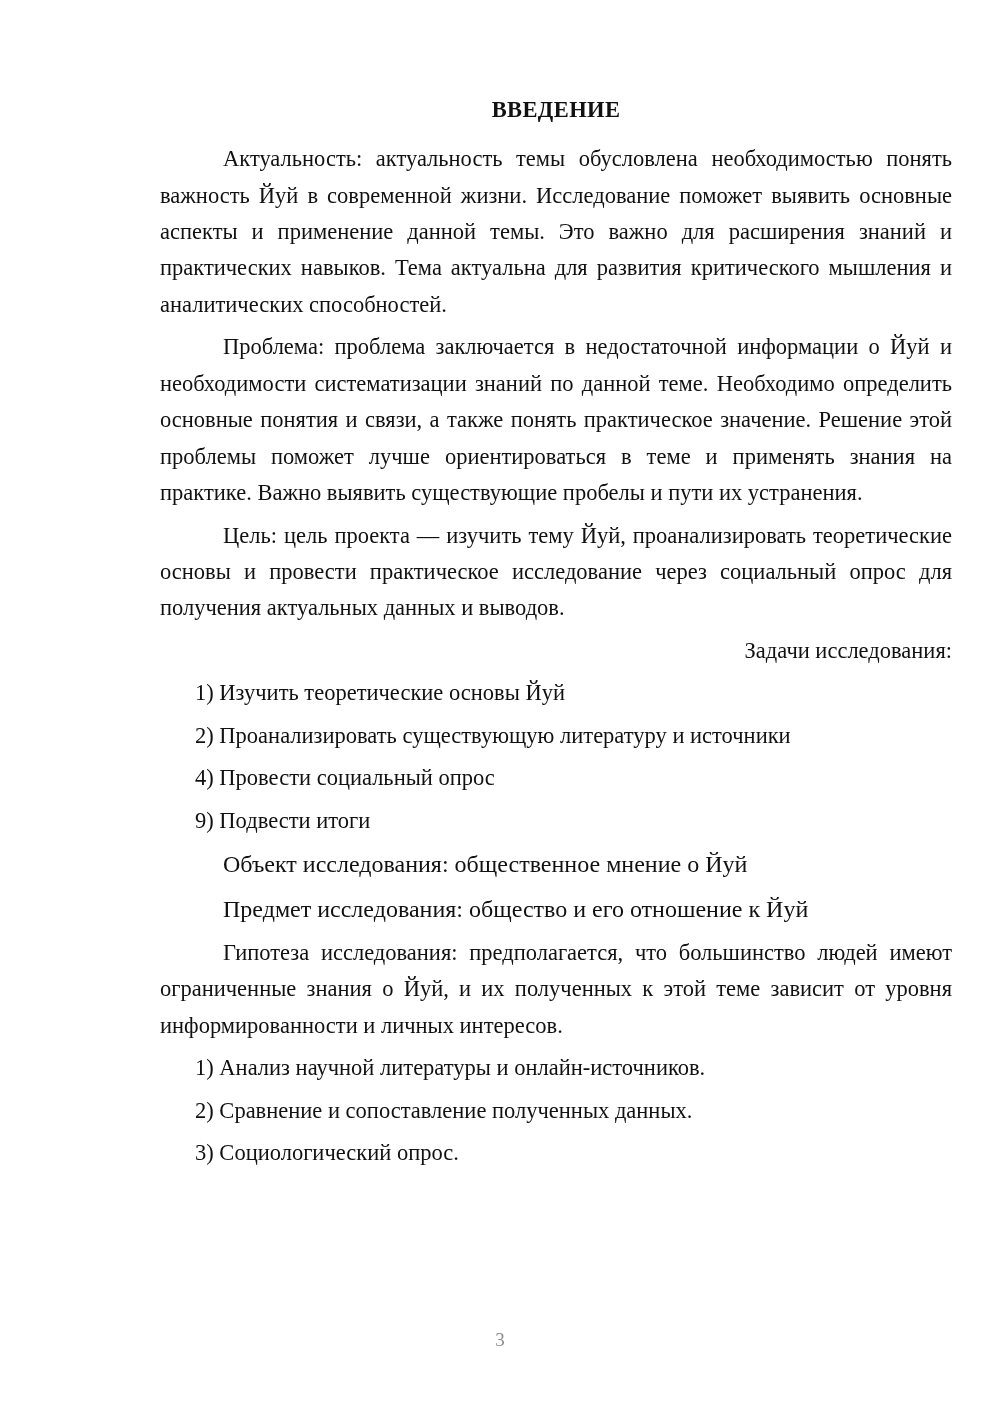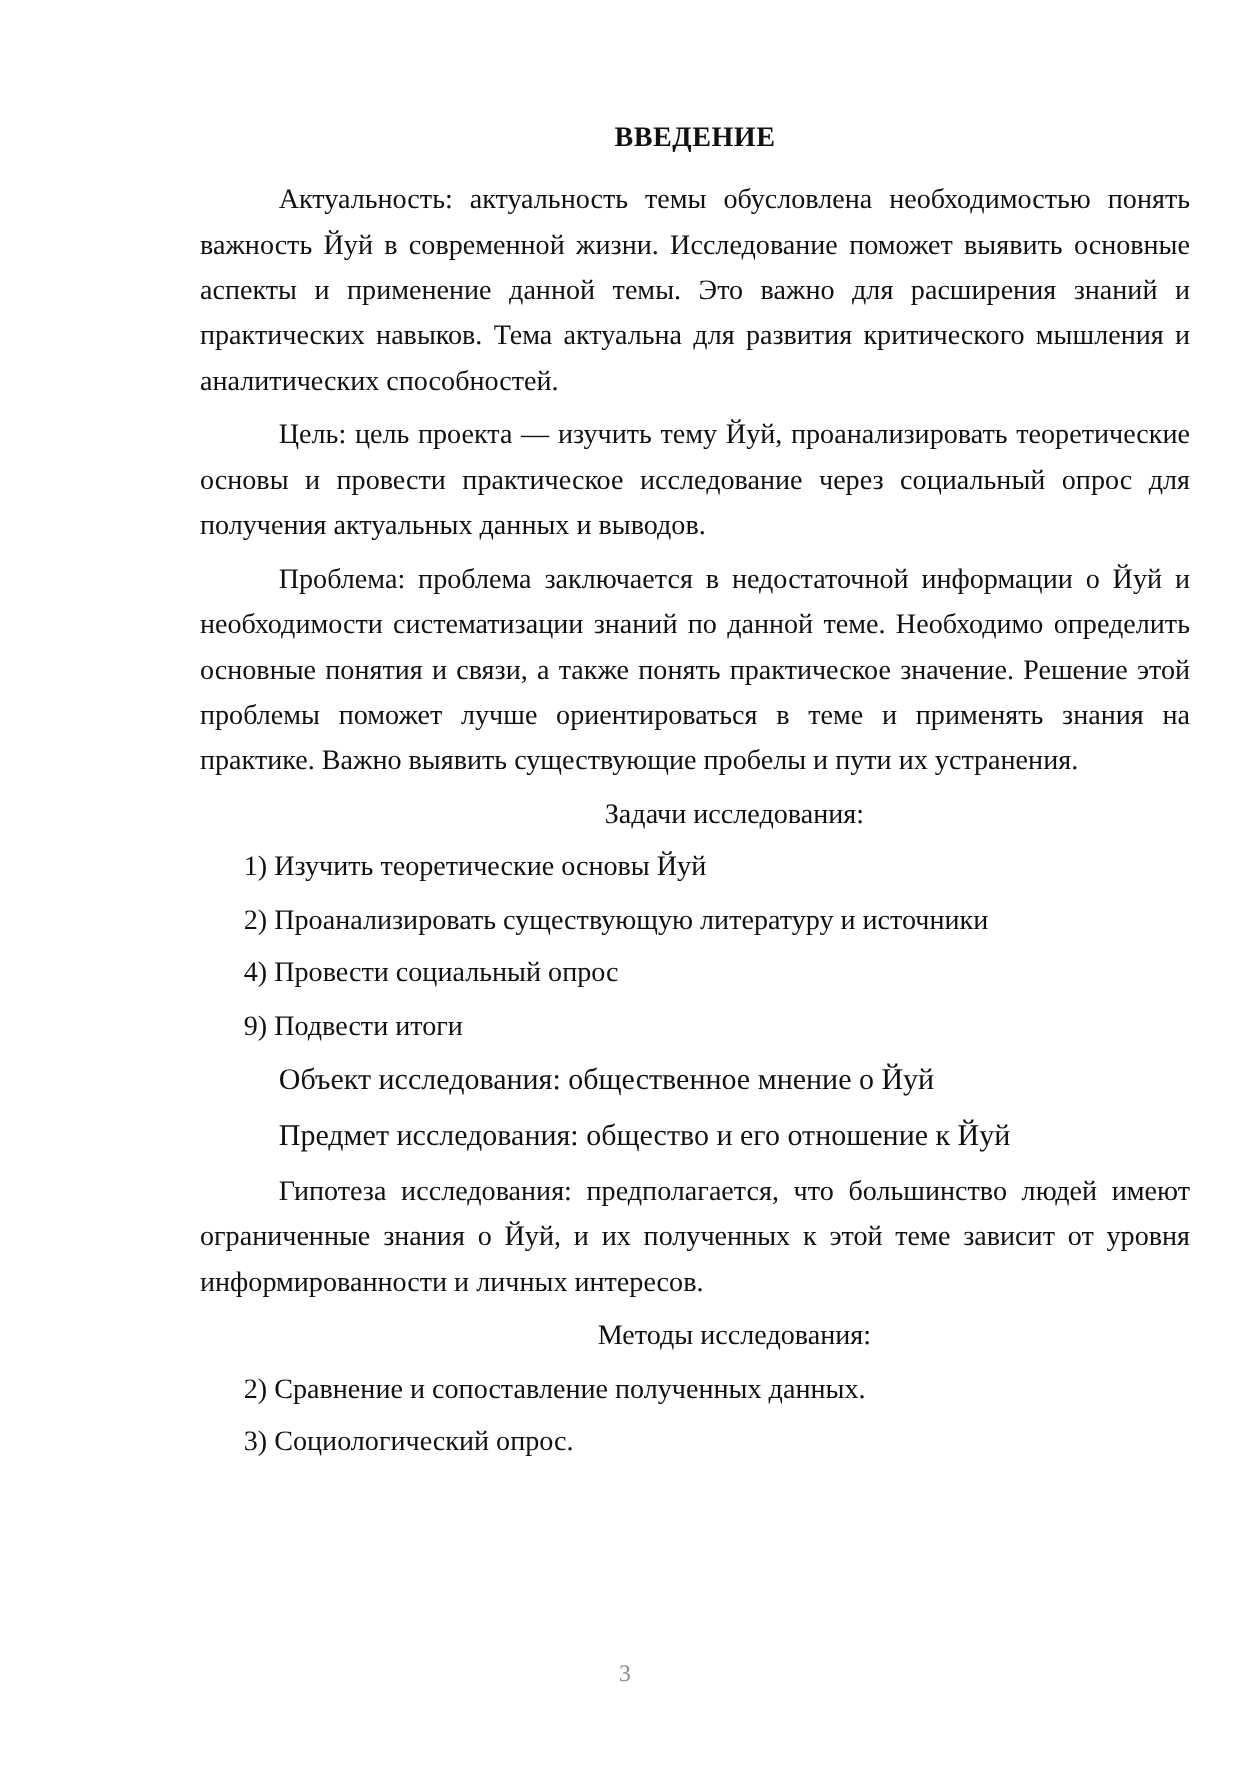--- a/index.html
+++ b/index.html
@@ -36,21 +36,21 @@
     line-height: 1.62;
     text-align: justify;
     text-justify: inter-word;
     text-indent: 63px;
     margin: 0 0 6px 0;
     hyphens: none;
   }
   .subhead {
     font-size: 22.5px;
     line-height: 1.62;
-    text-align: center;
+    text-align: right;
     text-indent: 63px;
     margin: 0 0 6px 0;
   }
   .indent-line {
     font-size: 24px;
     line-height: 1.62;
     text-align: left;
     text-indent: 63px;
     margin: 0 0 6px 0;
   }
@@ -75,38 +75,38 @@
 </head>
 <body>
 
 <div class="page">
   <div class="content">
 
     <h1 class="doc-title">ВВЕДЕНИЕ</h1>
 
     <p class="para">Актуальность: актуальность темы обусловлена необходимостью понять важность Йуй в современной жизни. Исследование поможет выявить основные аспекты и применение данной темы. Это важно для расширения знаний и практических навыков. Тема актуальна для развития критического мышления и аналитических способностей.</p>
 
+    <p class="para">Проблема: проблема заключается в недостаточной информации о Йуй и необходимости систематизации знаний по данной теме. Необходимо определить основные понятия и связи, а также понять практическое значение. Решение этой проблемы поможет лучше ориентироваться в теме и применять знания на практике. Важно выявить существующие пробелы и пути их устранения.</p>
+
     <p class="para">Цель: цель проекта — изучить тему Йуй, проанализировать теоретические основы и провести практическое исследование через социальный опрос для получения актуальных данных и выводов.</p>
-
-    <p class="para">Проблема: проблема заключается в недостаточной информации о Йуй и необходимости систематизации знаний по данной теме. Необходимо определить основные понятия и связи, а также понять практическое значение. Решение этой проблемы поможет лучше ориентироваться в теме и применять знания на практике. Важно выявить существующие пробелы и пути их устранения.</p>
 
     <p class="subhead">Задачи исследования:</p>
 
     <p class="list-item">1) Изучить теоретические основы Йуй</p>
     <p class="list-item">2) Проанализировать существующую литературу и источники</p>
     <p class="list-item">4) Провести социальный опрос</p>
     <p class="list-item">9) Подвести итоги</p>
 
     <p class="indent-line">Объект исследования: общественное мнение о Йуй</p>
 
     <p class="indent-line">Предмет исследования: общество и его отношение к Йуй</p>
 
     <p class="para">Гипотеза исследования: предполагается, что большинство людей имеют ограниченные знания о Йуй, и их полученных к этой теме зависит от уровня информированности и личных интересов.</p>
 
-    <p class="subhead">Методы исследования:</p>
 
+    <p class="list-item">1) Анализ научной литературы и онлайн-источников.</p>
     <p class="list-item">2) Сравнение и сопоставление полученных данных.</p>
     <p class="list-item">3) Социологический опрос.</p>
 
   </div>
 
   <div class="page-number">3</div>
 </div>
 
 </body></html>

